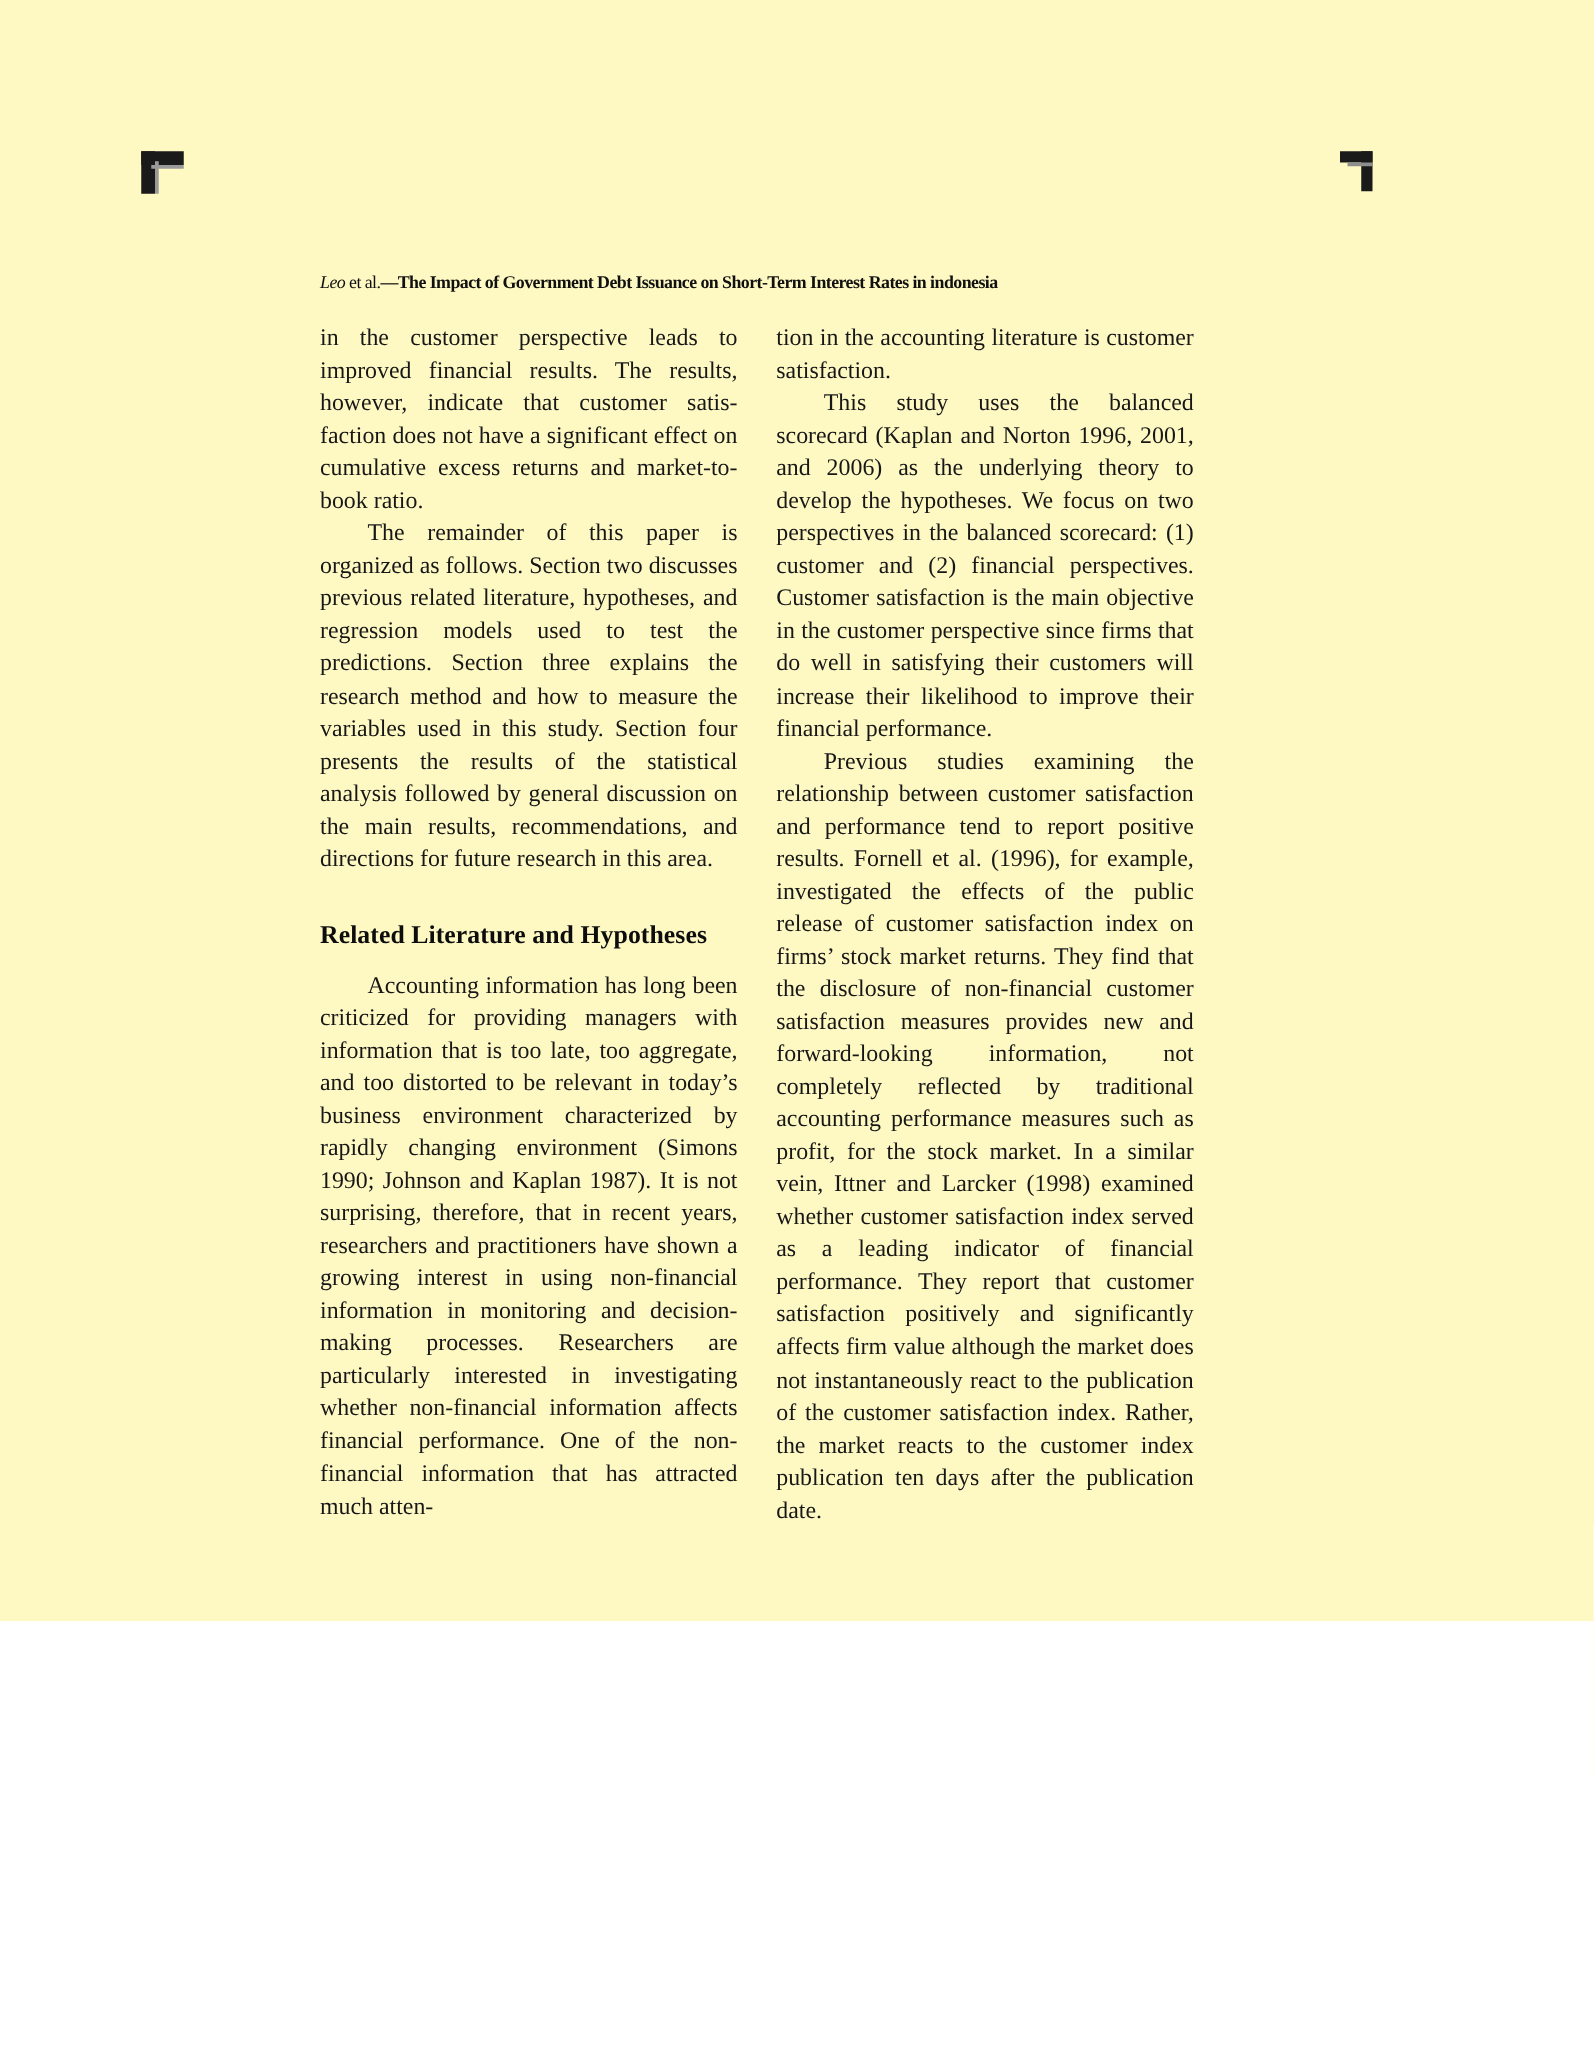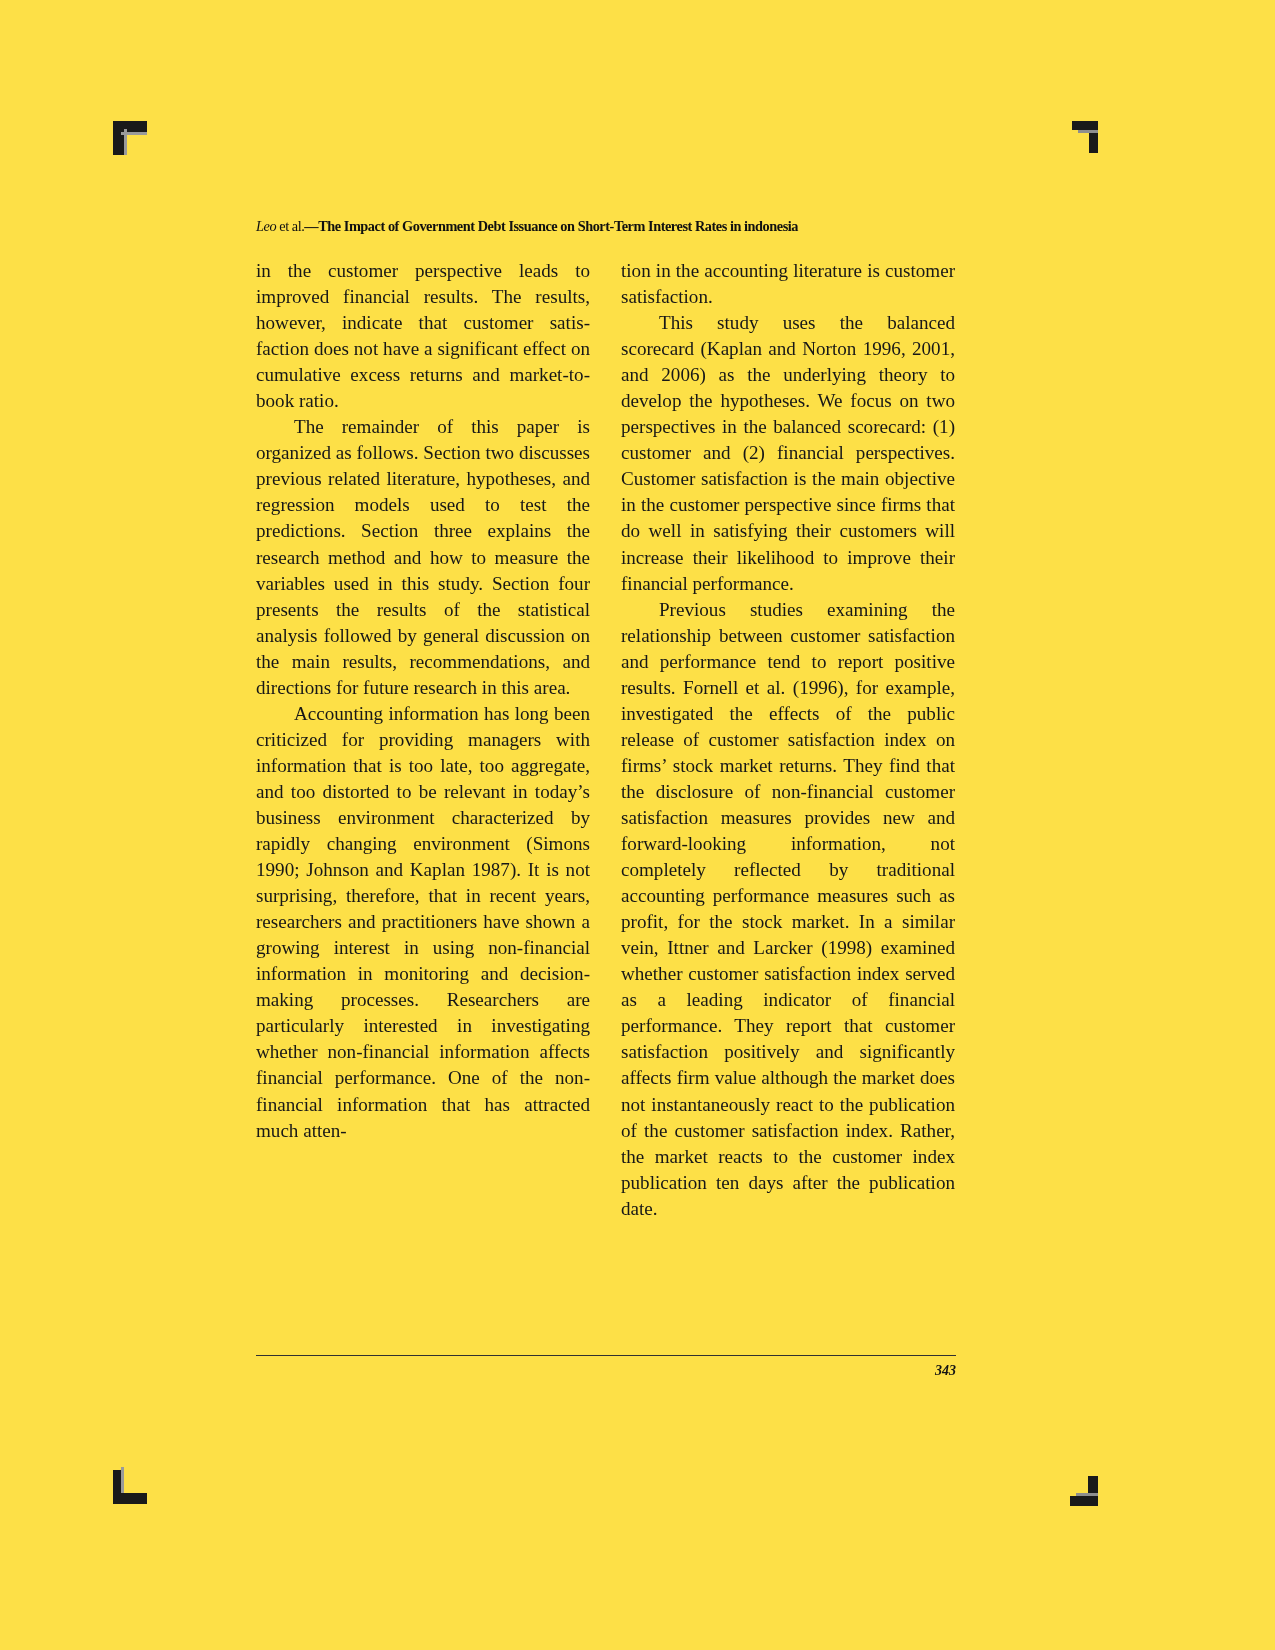--- a/index.html
+++ b/index.html
@@ -3,23 +3,23 @@
 <meta charset="utf-8">
 <style>
   html, body {
     margin: 0;
     padding: 0;
     background: #ffffff;
   }
   .page {
     position: relative;
     width: 1275px;
-    height: 1650px;
+    height: 1297px;
     margin: 0 auto;
-    background: #fde047;
+    background: #fef9c3;
     overflow: hidden;
     font-family: "Liberation Serif", "DejaVu Serif", serif;
     color: #151515;
   }
 
   
   .crop {
     position: absolute;
     width: 34px;
     height: 34px;
@@ -160,20 +160,21 @@
 
   <div class="running-head">
     <span class="journal-author">Leo</span><span class="et-al"> et al.</span><span>—The Impact of Government Debt Issuance on Short-Term Interest Rates in indonesia</span>
   </div>
 
   <div class="columns">
 
     <div class="col">
       <p class="noindent">in the customer perspective leads to improved financial results. The results, however, indicate that customer satis­faction does not have a significant effect on cumulative excess returns and market-to-book ratio.</p>
       <p>The remainder of this paper is organized as follows. Section two dis­cusses previous related literature, hy­potheses, and regression models used to test the predictions. Section three explains the research method and how to measure the variables used in this study. Section four presents the results of the statistical analysis followed by general discussion on the main results, recommendations, and directions for future research in this area.</p>
+      <h2 class="section-heading">Related Literature and Hypotheses</h2>
       <p>Accounting information has long been criticized for providing manag­ers with information that is too late, too aggregate, and too distorted to be relevant in today’s business environ­ment characterized by rapidly chang­ing environment (Simons 1990; Johnson and Kaplan 1987). It is not surprising, therefore, that in recent years, researchers and practitioners have shown a growing interest in using non-financial information in monitor­ing and decision-making processes. Researchers are particularly interested in investigating whether non-financial information affects financial perfor­mance. One of the non-financial infor­mation that has attracted much atten-</p>
     </div>
 
     <div class="col">
       <p class="noindent">tion in the accounting literature is cus­tomer satisfaction.</p>
       <p>This study uses the balanced scorecard (Kaplan and Norton 1996, 2001, and 2006) as the underlying theory to develop the hypotheses. We focus on two perspectives in the bal­anced scorecard: (1) customer and (2) financial perspectives. Customer sat­isfaction is the main objective in the customer perspective since firms that do well in satisfying their customers will increase their likelihood to im­prove their financial performance.</p>
       <p>Previous studies examining the relationship between customer satis­faction and performance tend to report positive results. Fornell et al. (1996), for example, investigated the effects of the public release of customer satis­faction index on firms’ stock market returns. They find that the disclosure of non-financial customer satisfaction measures provides new and forward-looking information, not completely reflected by traditional accounting performance measures such as profit, for the stock market. In a similar vein, Ittner and Larcker (1998) examined whether customer satisfaction index served as a leading indicator of finan­cial performance. They report that cus­tomer satisfaction positively and sig­nificantly affects firm value although the market does not instantaneously react to the publication of the cus­tomer satisfaction index. Rather, the market reacts to the customer index publication ten days after the publica­tion date.</p>
     </div>
 
   </div>

